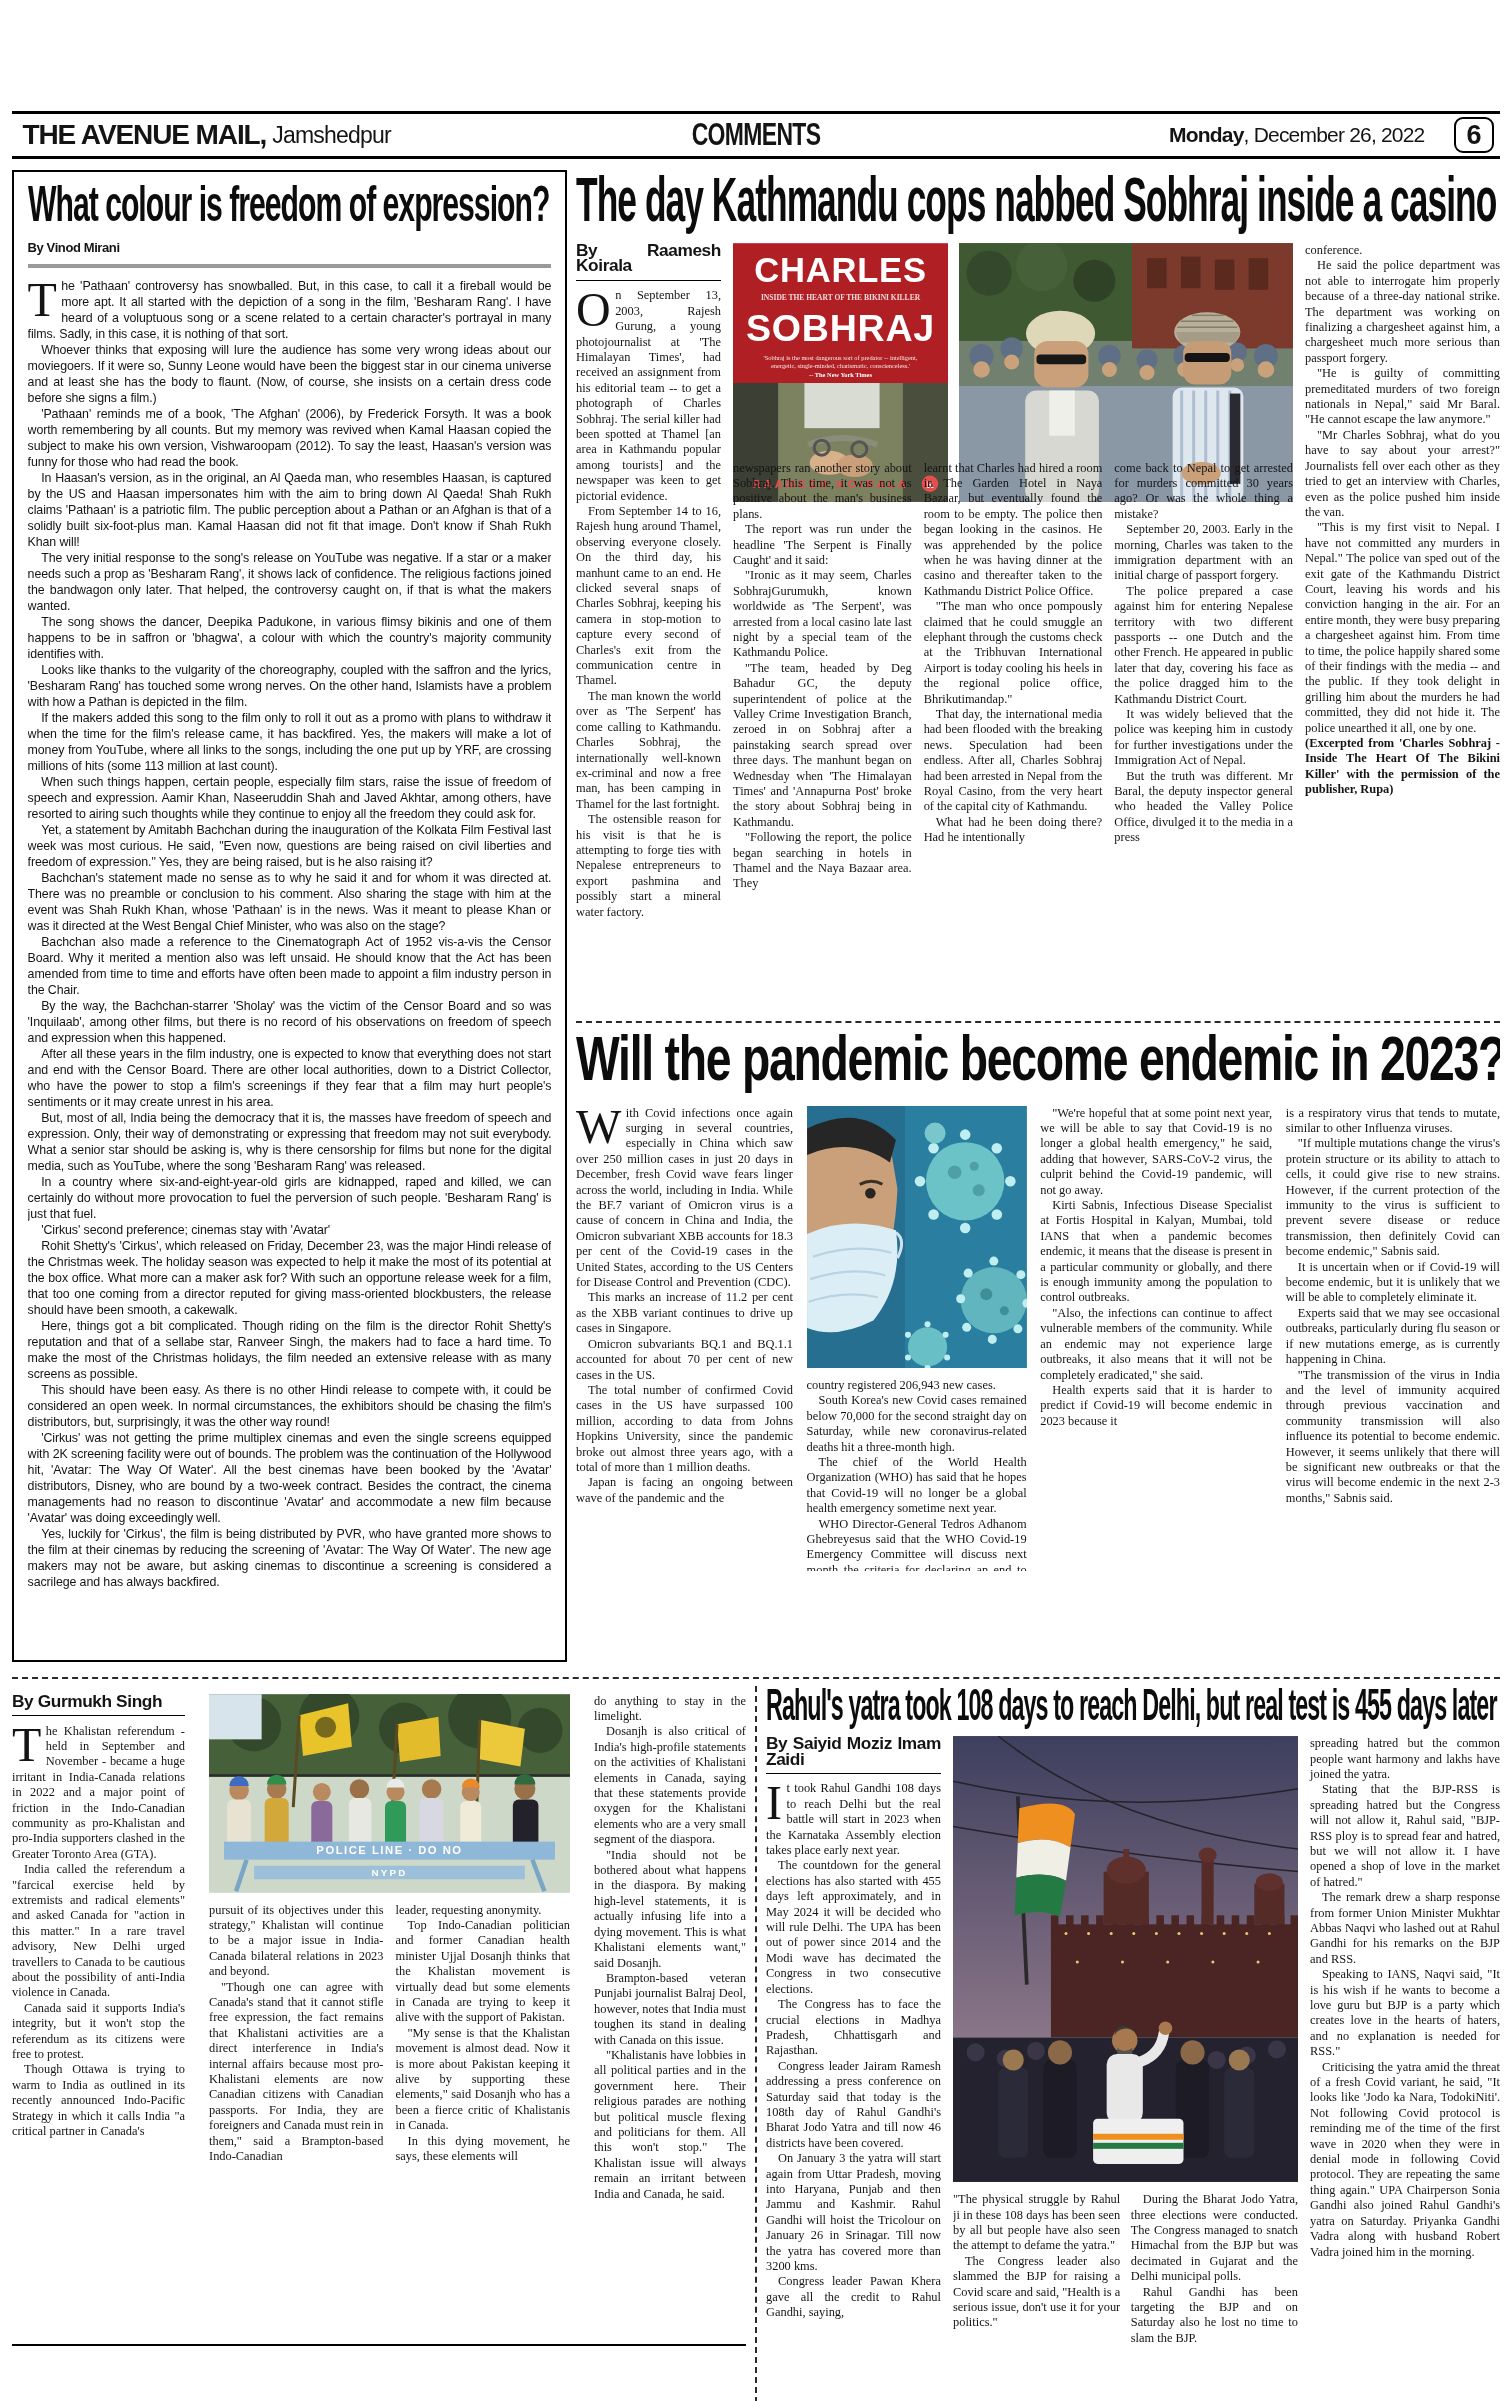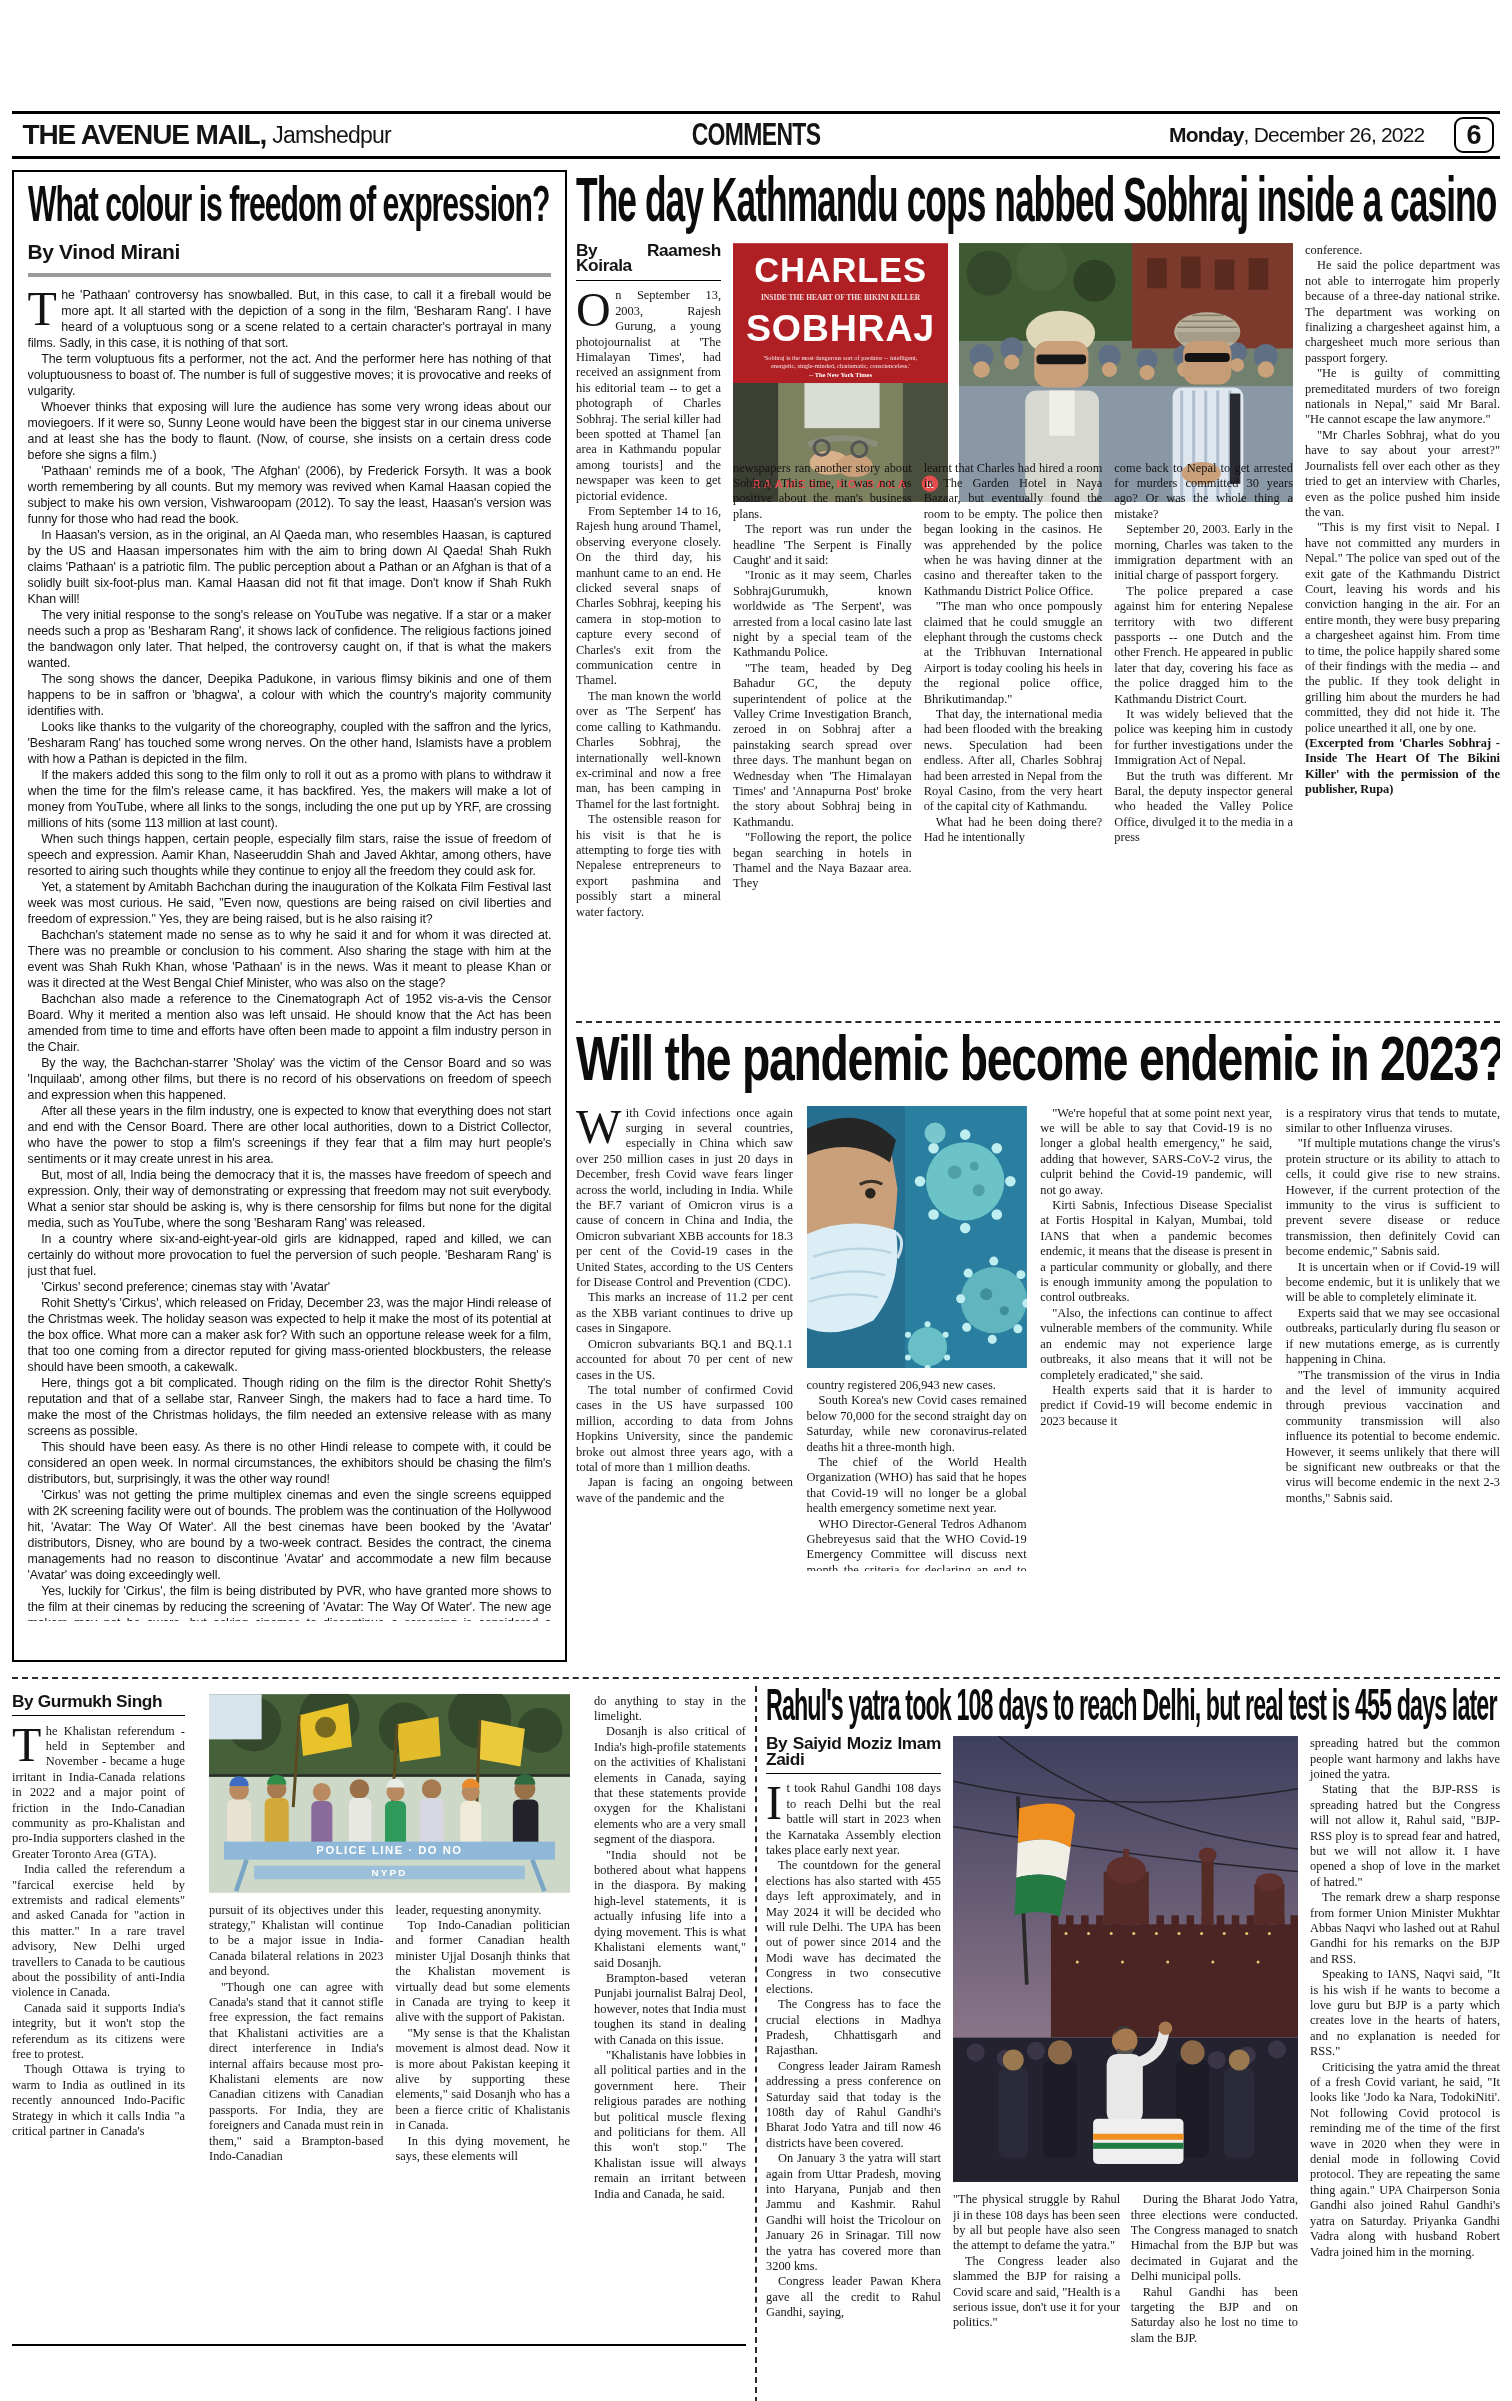--- a/index.html
+++ b/index.html
@@ -93,25 +93,24 @@
     <span class="mast-city">Jamshedpur</span>
     <span class="mast-center">COMMENTS</span>
     <span class="mast-right"><span class="day">Monday</span><span>, December 26, 2022</span></span>
     <span class="page-badge">6</span>
   </header>
 
   <div class="row-top">
 
     <article id="freedom">
       <h1><span class="fitx" style="transform: scale(0.670849, 1.12);">What colour is freedom of expression?</span></h1>
-      <div class="byline" style="font-size:21px;margin-top:7.5px">By Vinod Mirani</div>
+      <div class="byline" style="font-size:13px;margin-top:7.5px">By Vinod Mirani</div>
       <div class="gray-rule"></div>
       <div class="freedom-body dc">
           <p>The 'Pathaan' controversy has snowballed. But, in this case, to call it a fireball would be more apt. It all started with the depiction of a song in the film, 'Besharam Rang'. I have heard of a voluptuous song or a scene related to a certain character's portrayal in many films. Sadly, in this case, it is nothing of that sort.</p>
-          <p>The term voluptuous fits a performer, not the act. And the performer here has nothing of that voluptuousness to boast of. The number is full of suggestive moves; it is provocative and reeks of vulgarity.</p>
           <p>Whoever thinks that exposing will lure the audience has some very wrong ideas about our moviegoers. If it were so, Sunny Leone would have been the biggest star in our cinema universe and at least she has the body to flaunt. (Now, of course, she insists on a certain dress code before she signs a film.)</p>
           <p>'Pathaan' reminds me of a book, 'The Afghan' (2006), by Frederick Forsyth. It was a book worth remembering by all counts. But my memory was revived when Kamal Haasan copied the subject to make his own version, Vishwaroopam (2012). To say the least, Haasan's version was funny for those who had read the book.</p>
           <p>In Haasan's version, as in the original, an Al Qaeda man, who resembles Haasan, is captured by the US and Haasan impersonates him with the aim to bring down Al Qaeda! Shah Rukh claims 'Pathaan' is a patriotic film. The public perception about a Pathan or an Afghan is that of a solidly built six-foot-plus man. Kamal Haasan did not fit that image. Don't know if Shah Rukh Khan will!</p>
           <p>The very initial response to the song's release on YouTube was negative. If a star or a maker needs such a prop as 'Besharam Rang', it shows lack of confidence. The religious factions joined the bandwagon only later. That helped, the controversy caught on, if that is what the makers wanted.</p>
           <p>The song shows the dancer, Deepika Padukone, in various flimsy bikinis and one of them happens to be in saffron or 'bhagwa', a colour with which the country's majority community identifies with.</p>
           <p>Looks like thanks to the vulgarity of the choreography, coupled with the saffron and the lyrics, 'Besharam Rang' has touched some wrong nerves. On the other hand, Islamists have a problem with how a Pathan is depicted in the film.</p>
           <p>If the makers added this song to the film only to roll it out as a promo with plans to withdraw it when the time for the film's release came, it has backfired. Yes, the makers will make a lot of money from YouTube, where all links to the songs, including the one put up by YRF, are crossing millions of hits (some 113 million at last count).</p>
           <p>When such things happen, certain people, especially film stars, raise the issue of freedom of speech and expression. Aamir Khan, Naseeruddin Shah and Javed Akhtar, among others, have resorted to airing such thoughts while they continue to enjoy all the freedom they could ask for.</p>
           <p>Yet, a statement by Amitabh Bachchan during the inauguration of the Kolkata Film Festival last week was most curious. He said, "Even now, questions are being raised on civil liberties and freedom of expression." Yes, they are being raised, but is he also raising it?</p>
           <p>Bachchan's statement made no sense as to why he said it and for whom it was directed at. There was no preamble or conclusion to his comment. Also sharing the stage with him at the event was Shah Rukh Khan, whose 'Pathaan' is in the news. Was it meant to please Khan or was it directed at the West Bengal Chief Minister, who was also on the stage?</p>

